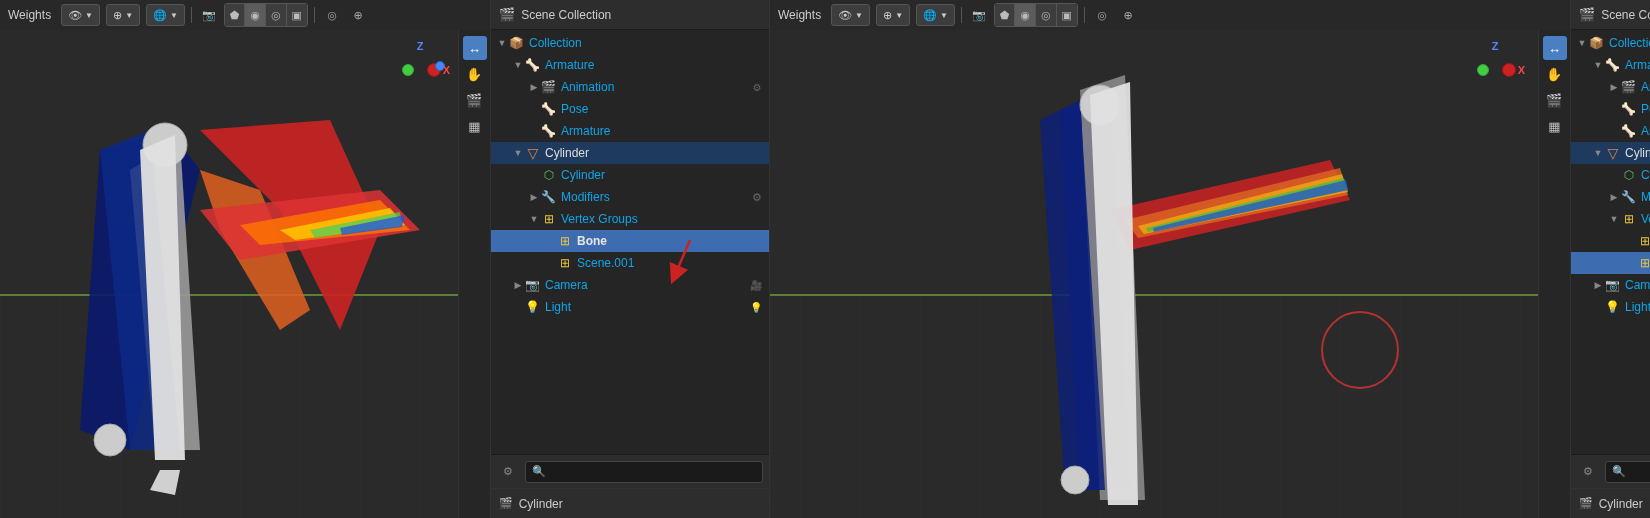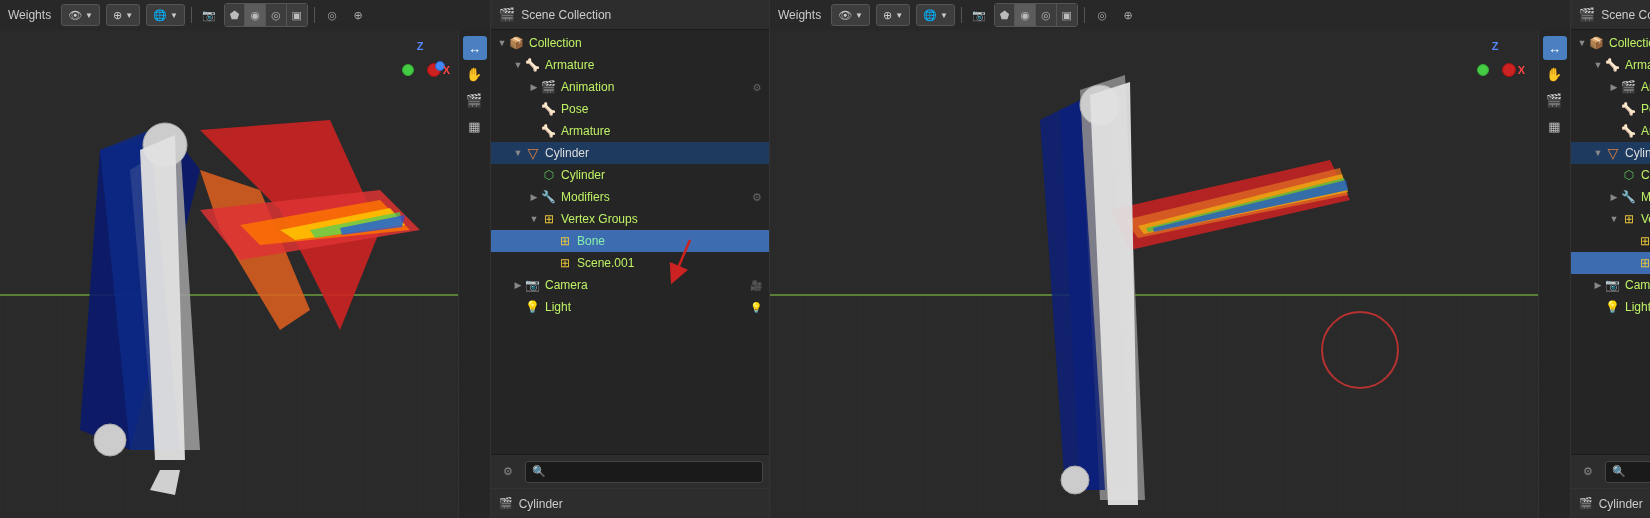--- a/index.html
+++ b/index.html
@@ -169,25 +169,25 @@
       display: flex;
       align-items: center;
       justify-content: center;
       margin-right: 4px;
       font-size: 12px;
       flex-shrink: 0;
     }
 
     .tree-label {
       font-size: 12px;
-      color: #bef264;
+      color: #0ea5e9;
       flex: 1;
     }
 
-    .tree-item.selected-active .tree-label { color: #86efac; }
+    .tree-item.selected-active .tree-label { color: #e5e5e5; font-weight: bold; }
 
     .tree-right-icons {
       display: flex;
       align-items: center;
       gap: 2px;
       margin-left: auto;
     }
 
     .tree-right-icon {
       width: 16px;

